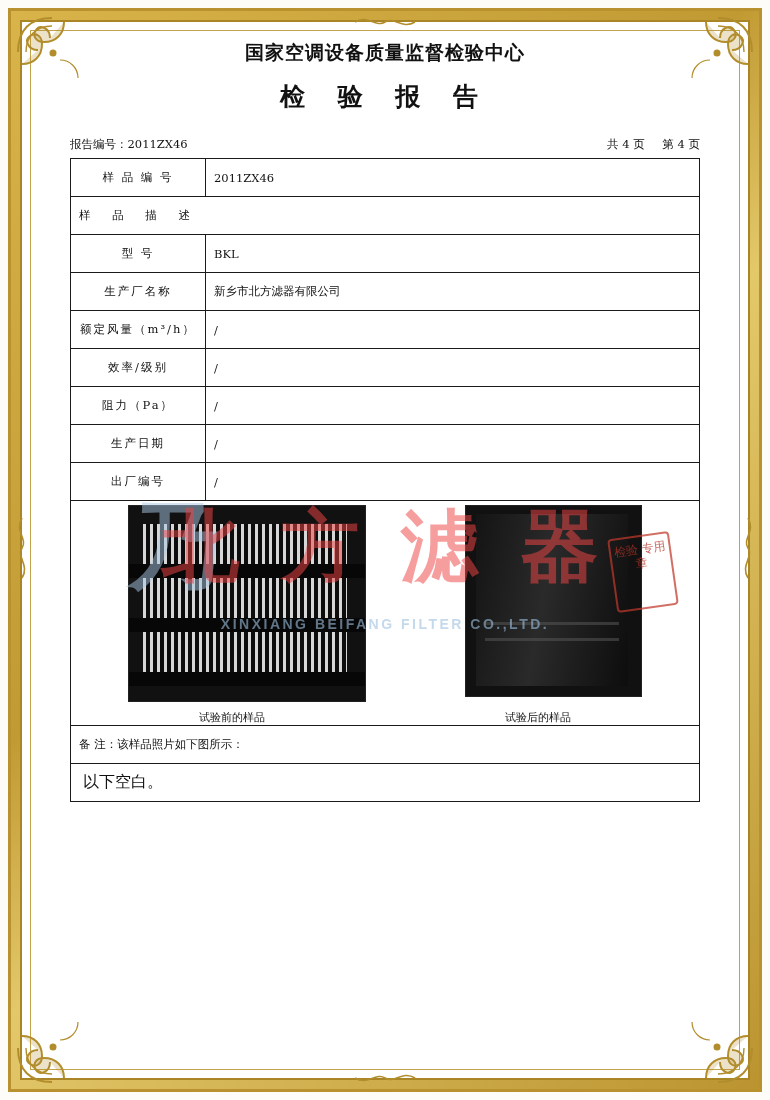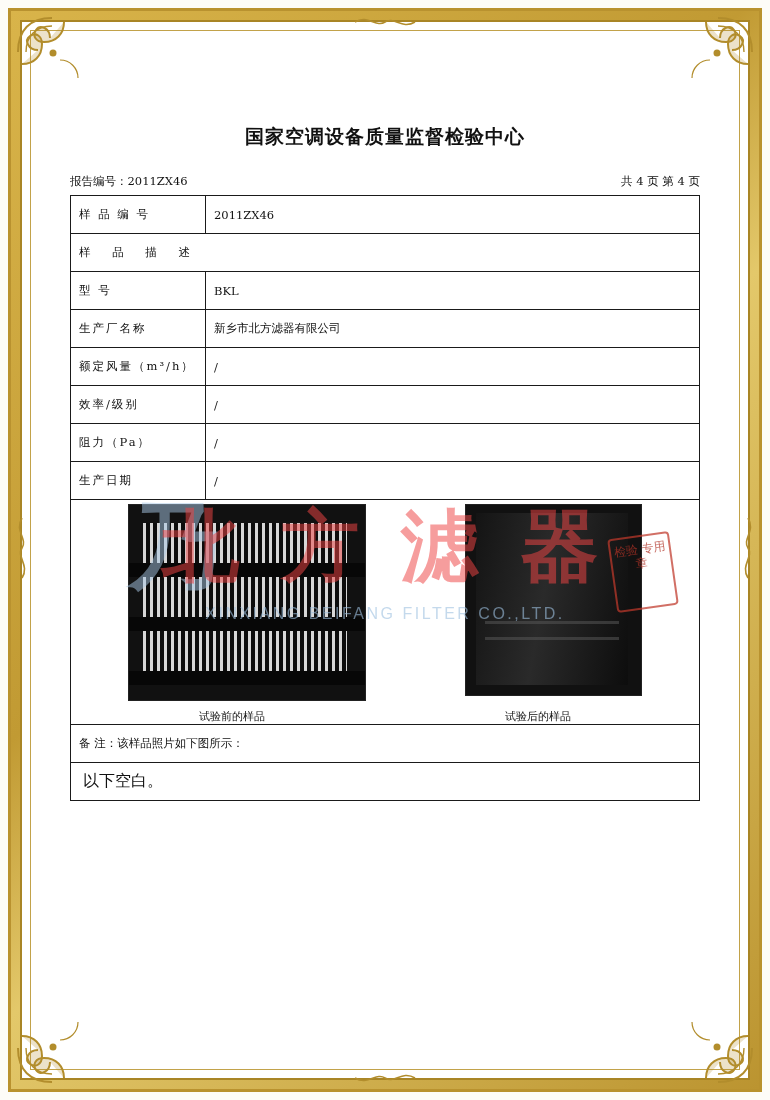--- a/index.html
+++ b/index.html
@@ -48,53 +48,53 @@
   .edge-left{left:14px;top:50%;transform:translateY(-50%);}
   .edge-right{right:14px;top:50%;transform:translateY(-50%) scaleX(-1);}
 
   
   .content{
     position:absolute;left:40px;top:40px;right:40px;bottom:40px;
     box-sizing:border-box;
   }
   .title-cn{
     text-align:center;font-size:19px;font-weight:bold;color:#111;
-    letter-spacing:1px;margin-top:84px;
+    letter-spacing:1px;
     font-family:"DejaVu Serif","Liberation Serif",serif;
   }
   .title-main{
     text-align:center;font-size:25px;font-weight:bold;color:#111;
     letter-spacing:12px;margin-top:14px;
     font-family:"DejaVu Serif","Liberation Serif",serif;
   }
   .meta-row{
     display:flex;justify-content:space-between;align-items:flex-end;
     margin:24px 30px 6px 30px;font-size:11.5px;color:#111;
     font-family:"DejaVu Serif","Liberation Serif",serif;
   }
-  .meta-right span{}
+  .meta-right span{margin-left:14px;}
 
   
   .tbl{
     position:relative;
     margin:0 30px;
     border:1px solid #1a1a1a;
     border-collapse:collapse;
     width:calc(100% - 60px);
     background:transparent;
     font-family:"DejaVu Serif","Liberation Serif",serif;
   }
   .tbl td{
     border:1px solid #1a1a1a;
     font-size:11.5px;color:#111;
     padding:0 8px;
     height:37px;
     vertical-align:middle;
   }
-  .lbl{width:118px;text-align:left;letter-spacing:2px;margin-top:36px;}
+  .lbl{width:118px;text-align:center;letter-spacing:2px;margin-top:36px;}
   .val{padding-left:14px;margin-top:8px;}
   .sec-head{text-align:left;letter-spacing:9px;font-size:13px;height:30px;}
 
   .remark-cell{height:28px;font-size:11.5px;}
   .photos-cell{height:265px;padding:6px 10px 4px 10px;}
   .photos{
     display:flex;justify-content:space-around;align-items:flex-start;
     margin-top:4px;
   }
   .photo-box{text-align:center;}
@@ -130,23 +130,24 @@
   .watermark{
     position:absolute;left:0;right:0;top:455px;
     text-align:center;pointer-events:none;user-select:none;
   }
   .wm-main{
     font-size:78px;font-weight:bold;color:#ef4444;opacity:.52;
     letter-spacing:10px;
     font-family:Liberation Sans, sans-serif;
   }
   .wm-sub{
-    font-size:16px;color:#9dc0e0;opacity:.60;letter-spacing:2.5px;
-    margin-top:5px;
+    font-size:14px;color:#9dc0e0;opacity:.60;letter-spacing:2.5px;
+    margin-top:16px;
     font-family:"Liberation Sans",sans-serif;
+    font-weight:bold;
   }
   .wm-logo{
     position:absolute;left:88px;top:-12px;font-size:96px;color:#a9c9e6;
     opacity:.5;font-weight:bold;font-family:"DejaVu Sans",sans-serif;
   }
   
   .stamp{
     position:absolute;right:56px;top:495px;width:62px;height:74px;
     border:2px solid #c0392b;border-radius:4px;
     color:#b03226;font-size:12px;line-height:1.15;
@@ -223,20 +224,21 @@
   </div>
   <div class="edge-orn edge-right">
     <svg width="16" height="70" viewBox="0 0 16 70" fill="none" stroke="currentColor" stroke-width="1.6">
       <path d="M8 5 C0 18 14 26 8 35 C2 44 16 52 8 65"></path>
     </svg>
   </div>
 
   <div class="content">
 
     <div class="title-cn">国家空调设备质量监督检验中心</div>
+    <div class="title-main">检 验 报 告</div>
 
     <div class="meta-row">
       <div>报告编号：2011ZX46</div>
       <div class="meta-right">
         <span>共 4 页</span>
         <span>第 4 页</span>
       </div>
     </div>
 
     <table class="tbl">
@@ -263,20 +265,24 @@
         <tr>
           <td class="lbl">效率/级别</td>
           <td class="val">/</td>
         </tr>
         <tr>
           <td class="lbl">阻力（Pa）</td>
           <td class="val">/</td>
         </tr>
         <tr>
           <td class="lbl">生产日期</td>
+          <td class="val">/</td>
+        </tr>
+        <tr>
+          <td class="lbl">出厂编号</td>
           <td class="val">/</td>
         </tr>
         <tr>
           <td class="photos-cell" colspan="2">
             <div class="photos">
               <div class="photo-box">
                 <div class="ph ph1">
                   <div class="pleat"></div>
                   <div class="pleat-band" style="top:58px"></div>
                   <div class="pleat-band" style="top:112px"></div>

